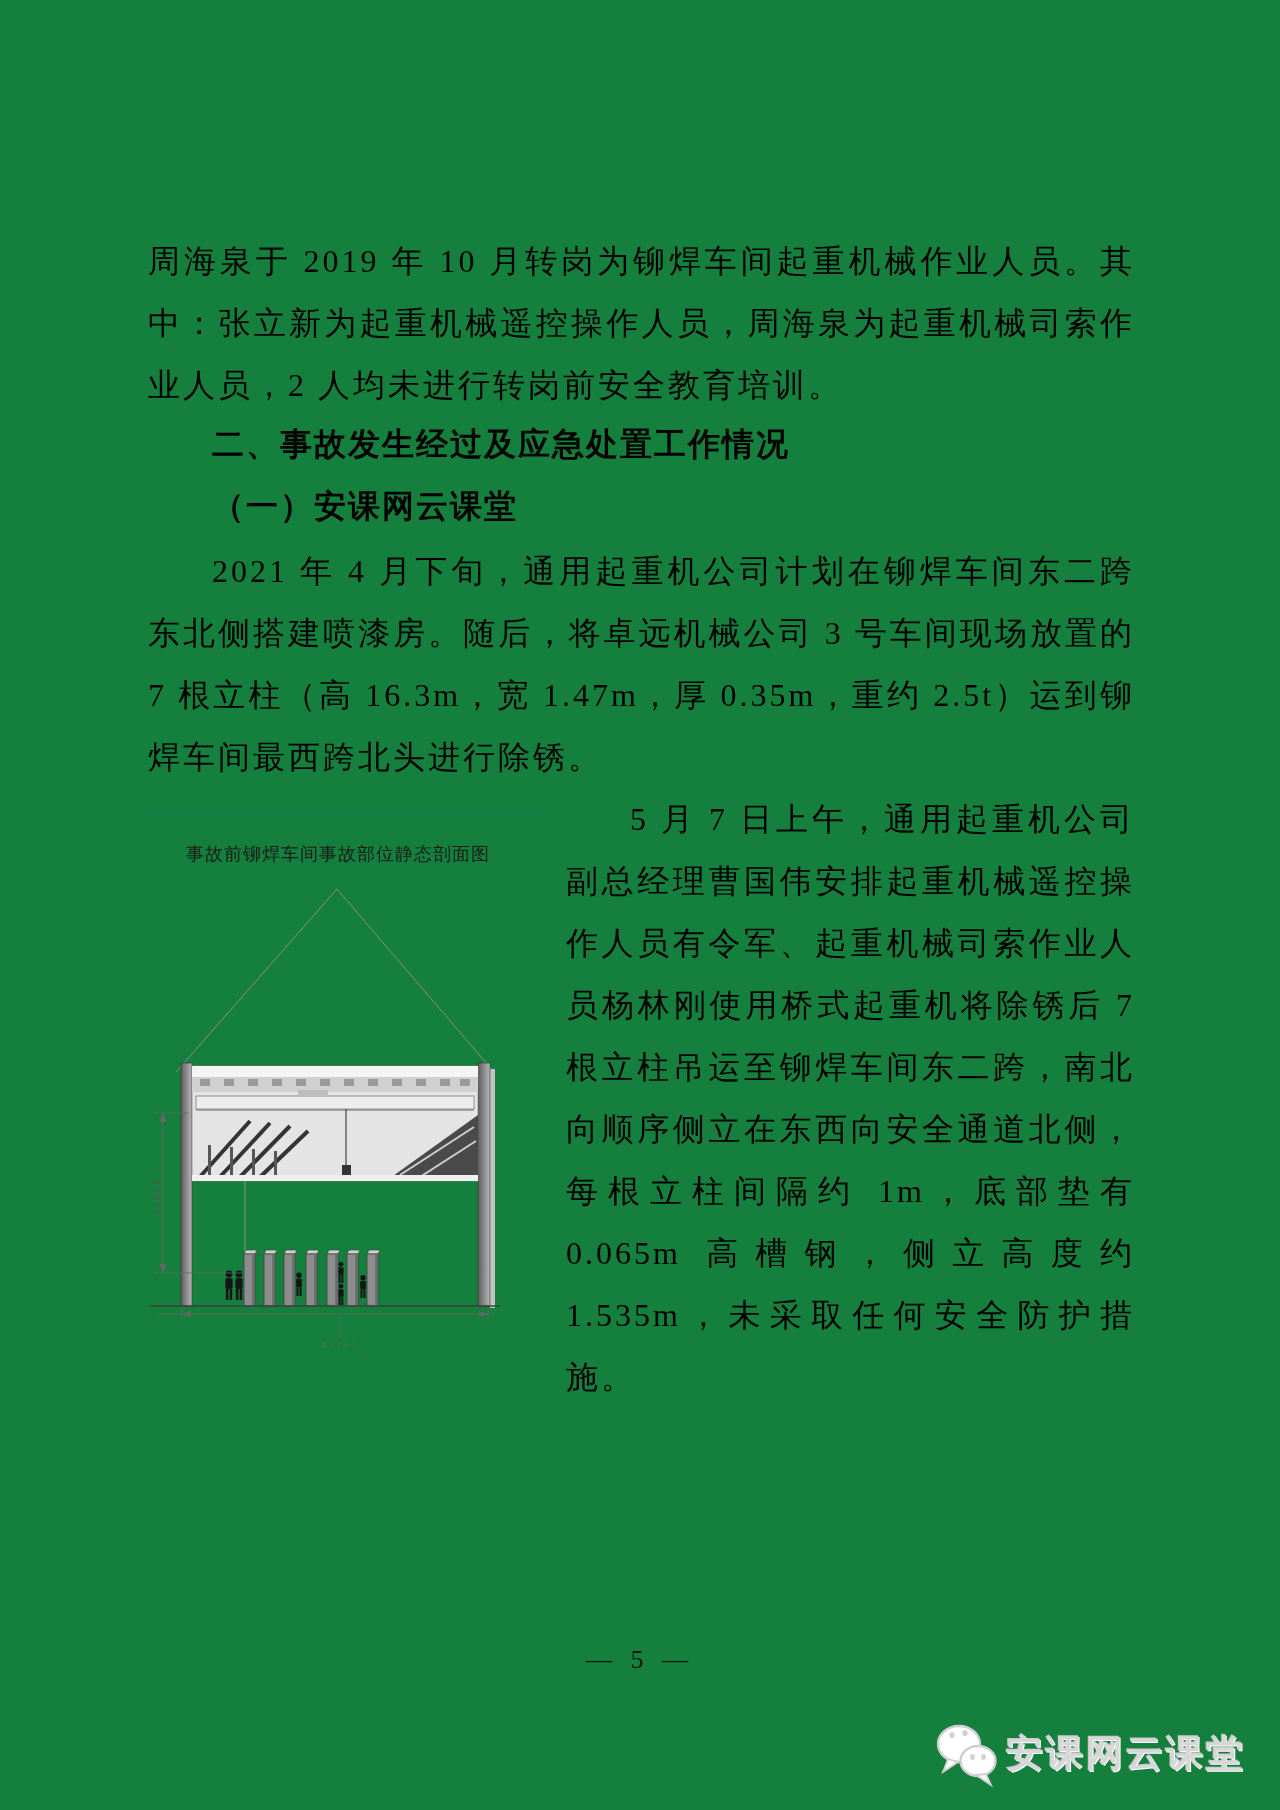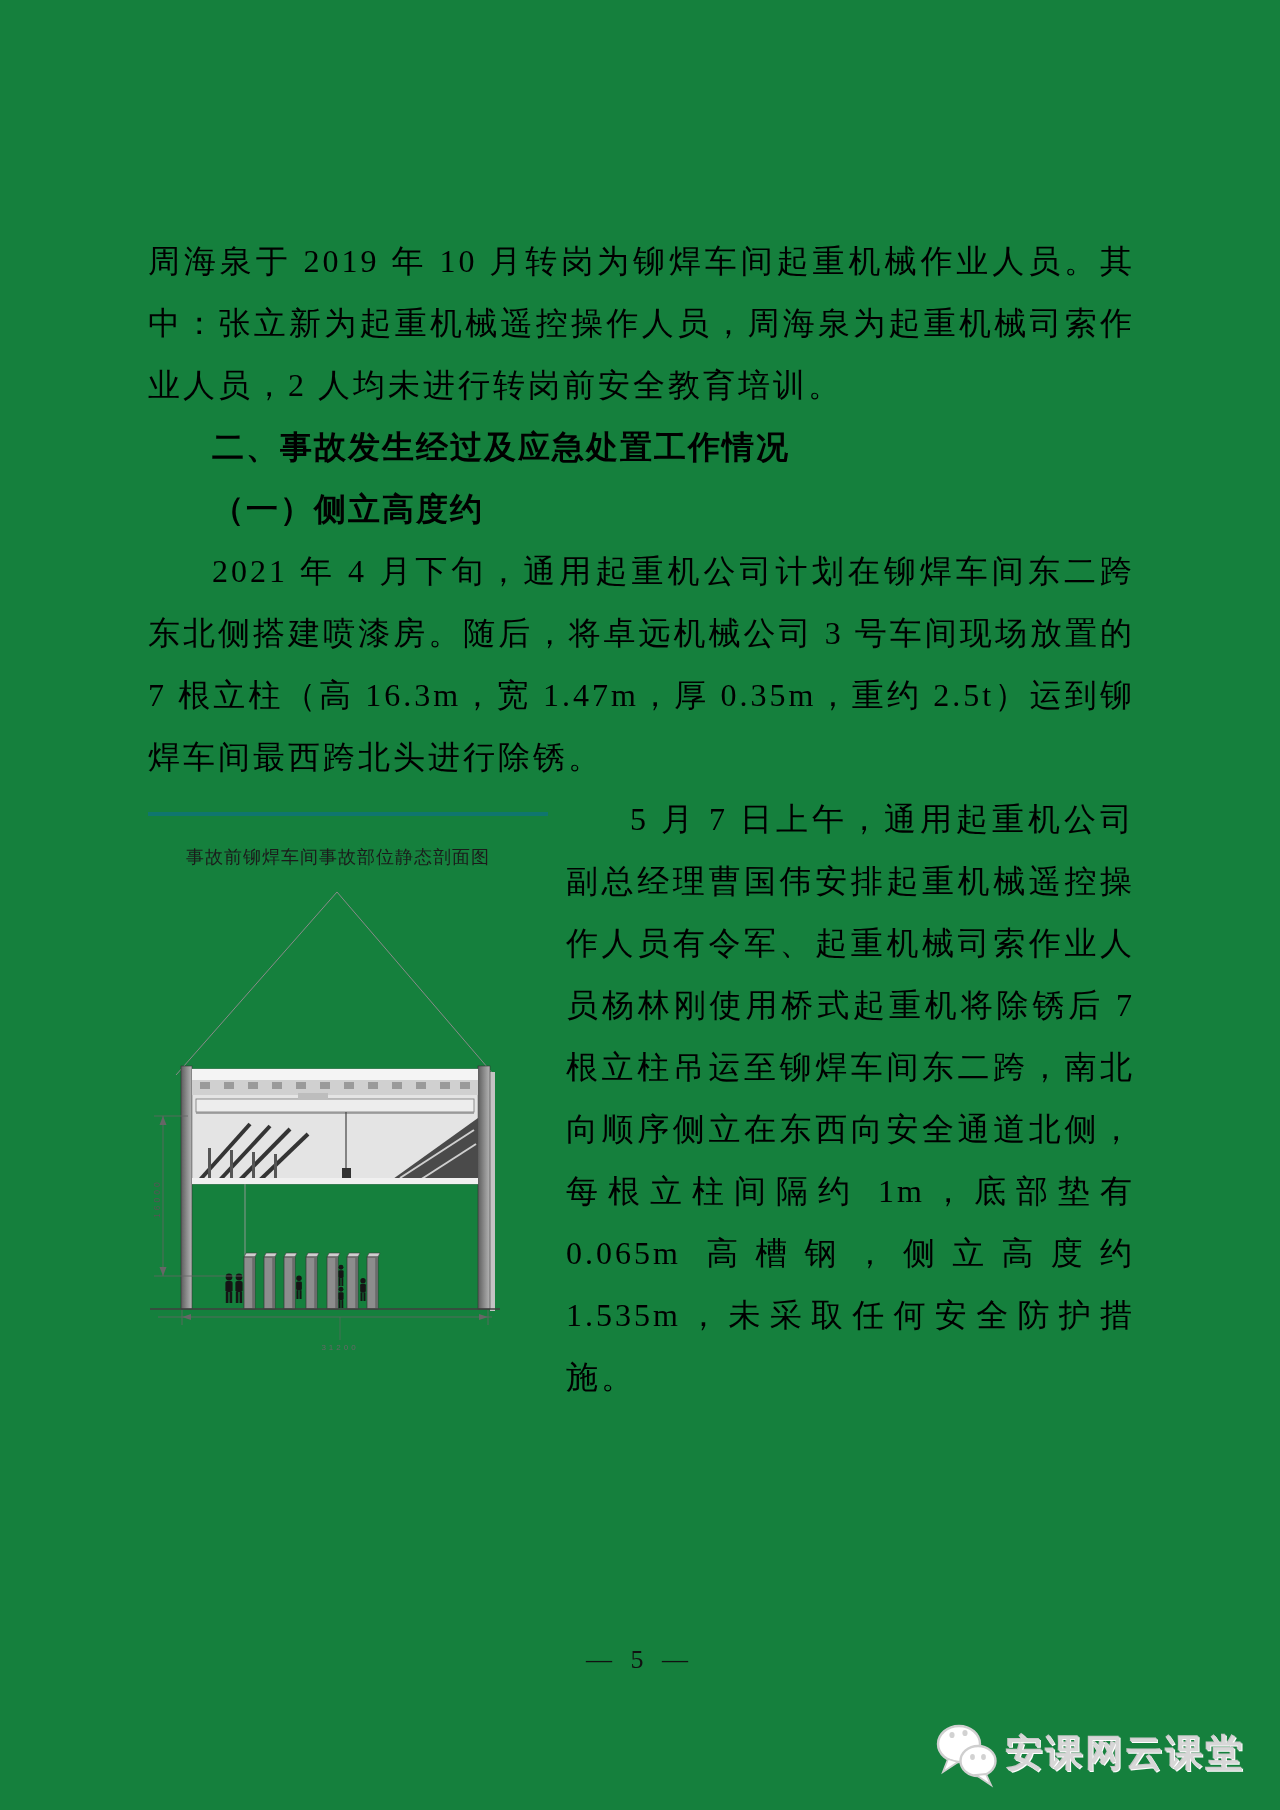--- a/index.html
+++ b/index.html
@@ -6,26 +6,26 @@
   body { width:1280px; height:1810px; position:relative; overflow:hidden;
          font-family:"Liberation Serif","DejaVu Serif",serif; color:#000; }
   .page { position:absolute; inset:0; background:#15803d; }
 
   .content { position:absolute; top:230px; left:148px; width:987px;
              font-size:32px; line-height:62px; letter-spacing:3px;
              text-align:justify; text-justify:inter-character; }
   .content p { margin:0; }
   .indent { text-indent:2em; }
   .heading { font-weight:bold; text-indent:2em;
-             font-family:Liberation Serif, serif; letter-spacing:2px; }
+             font-family:Liberation Mono, monospace; letter-spacing:2px; }
   .p-after-fig { margin-top:8px; }
   .stretch-last { text-align-last:justify; }
 
   figure.diagram { float:left; width:400px; height:560px; margin:24px 18px 0 0;
-                   position:relative; border-top:4px solid #0f766e; padding:0; }
+                   position:relative; border-top:1px solid #0f766e; padding:0; }
   .fig-caption { position:absolute; top:30px; left:0; width:380px; text-align:center;
                  font-size:18px; letter-spacing:1px; color:#1b1b1b; line-height:22px; }
   .fig-svg { position:absolute; top:0; left:0; }
 
   .footer-pageno { position:absolute; top:1645px; left:0; width:1280px; text-align:center;
                    font-size:26px; letter-spacing:6px; color:#111; }
 
   .watermark { position:absolute; top:1720px; right:34px; display:flex; align-items:center; gap:6px; }
   .watermark-text { font-family:"Liberation Sans","DejaVu Sans",sans-serif;
                     font-size:37px; font-weight:700; letter-spacing:3px;
@@ -35,21 +35,21 @@
 <body>
 
 <div class="page">
 
   <div class="content">
 
     <p>周海泉于 2019 年 10 月转岗为铆焊车间起重机械作业人员。其中：张立新为起重机械遥控操作人员，周海泉为起重机械司索作业人员，2 人均未进行转岗前安全教育培训。</p>
 
     <p class="heading">二、事故发生经过及应急处置工作情况</p>
 
-    <p class="heading">（一）侧立高度约</p>
+    <p class="heading">（一）安课网云课堂</p>
 
     <p class="indent">2021 年 4 月下旬，通用起重机公司计划在铆焊车间东二跨东北侧搭建喷漆房。随后，将卓远机械公司 3 号车间现场放置的 7 根立柱（高 16.3m，宽 1.47m，厚 0.35m，重约 2.5t）运到铆焊车间最西跨北头进行除锈。</p>
 
     <figure class="diagram">
       <figcaption class="fig-caption">事故前铆焊车间事故部位静态剖面图</figcaption>
 
       <svg class="fig-svg" width="400" height="560" viewBox="0 0 400 560">
         <defs>
           <linearGradient id="gradCol" x1="0" y1="0" x2="1" y2="0">
             <stop offset="0" stop-color="#5d5d5d"></stop>

